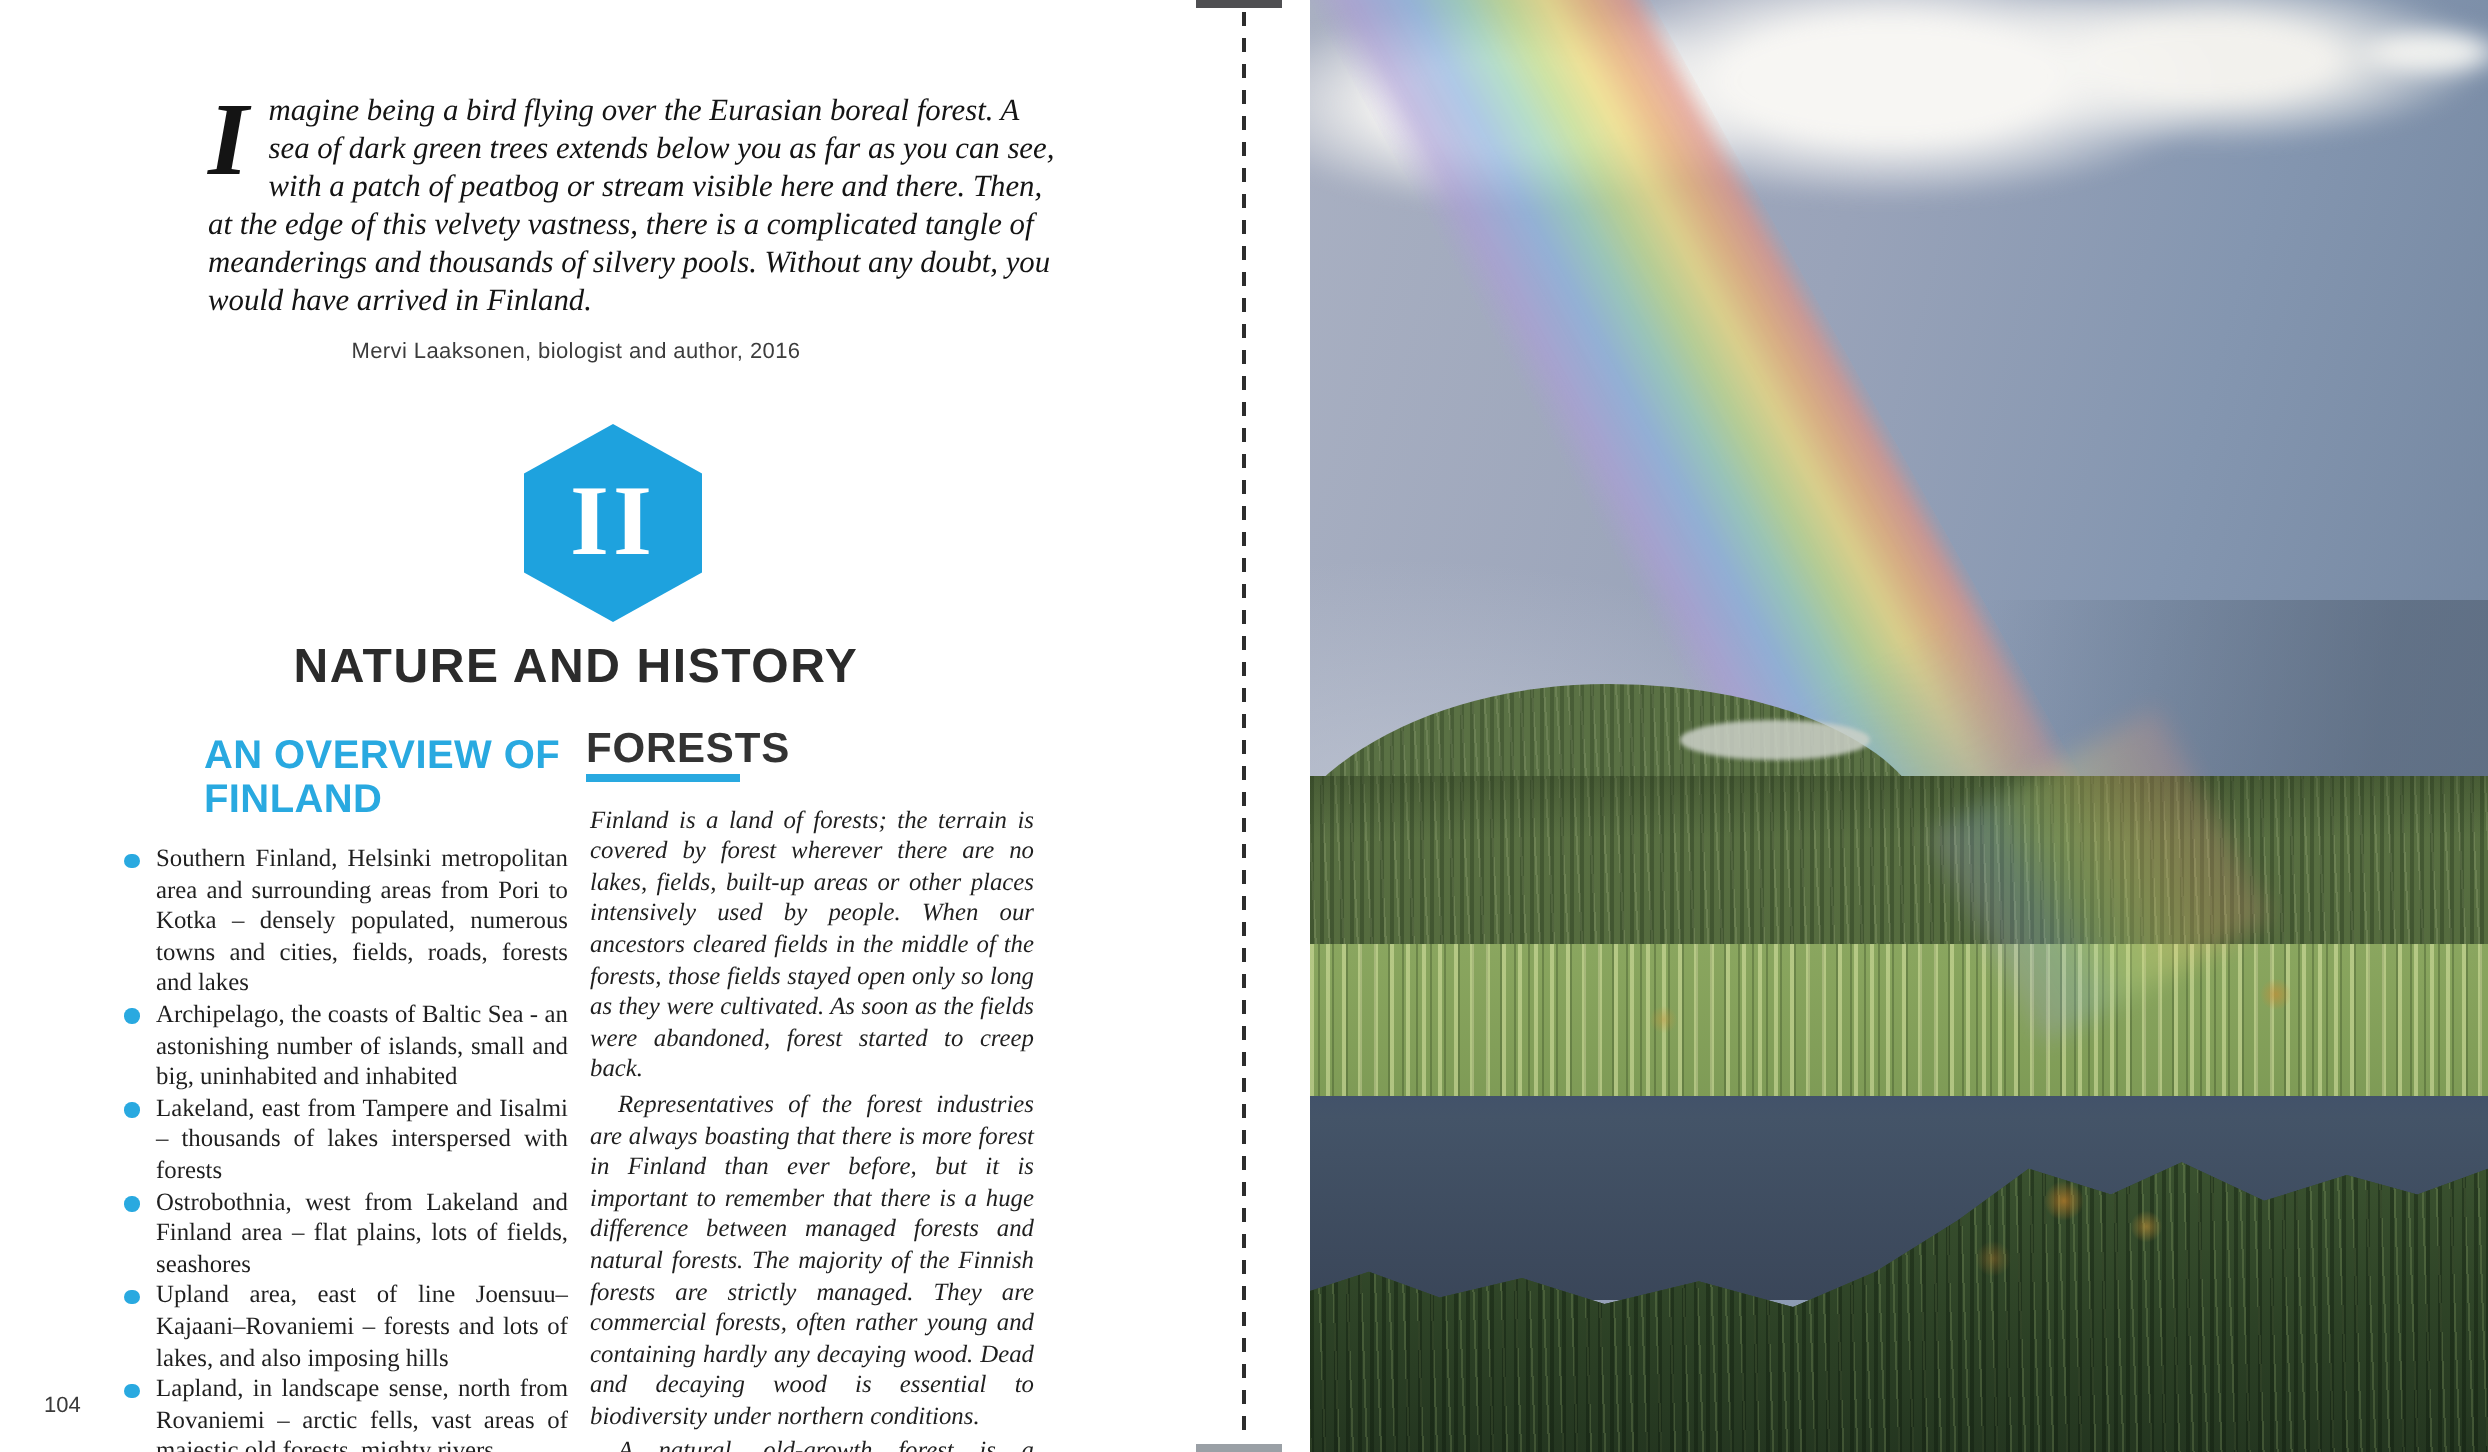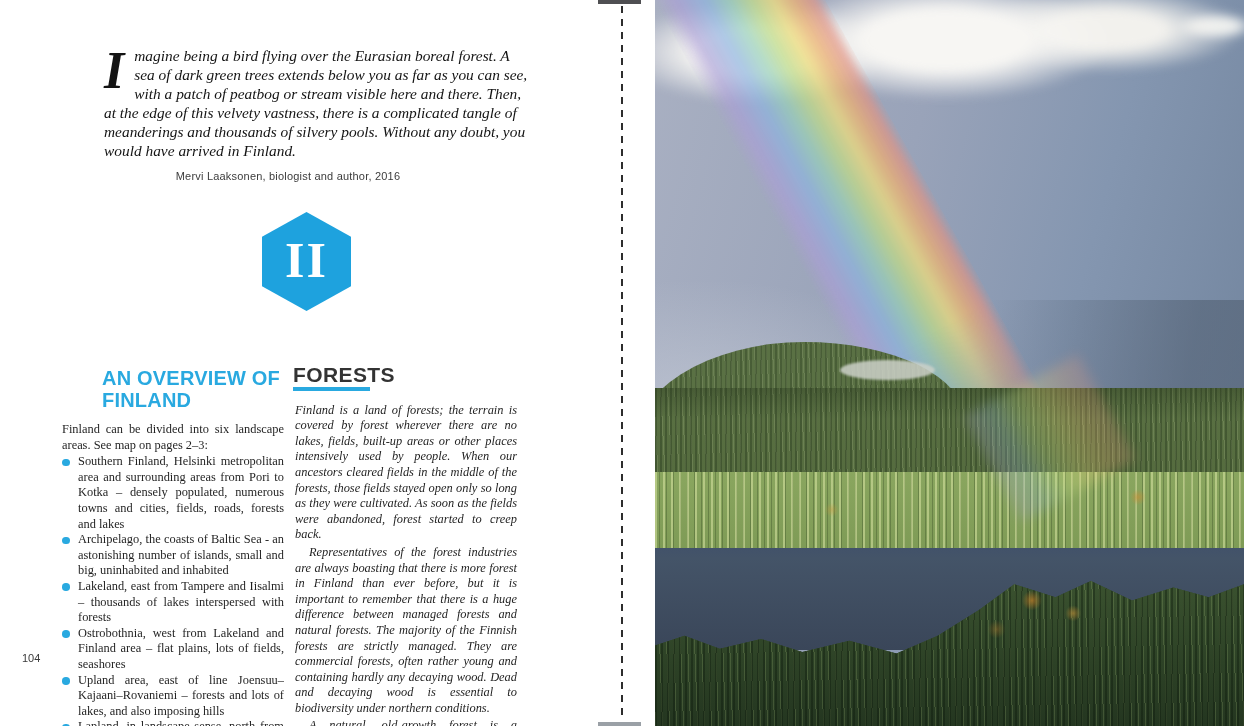--- a/index.html
+++ b/index.html
@@ -42,21 +42,21 @@
   ul.bullets li { position:relative; padding-left:16px; text-align:justify; }
   ul.bullets li::before { content:""; position:absolute; left:0; top:4.5px;
                           width:7.5px; height:7.5px; border-radius:50%; background:#29a9e0; }
 
   .forests-heading { font-family:"Liberation Sans", sans-serif; font-weight:bold;
                      font-size:21px; letter-spacing:0.4px; color:#333; text-align:left; }
   .heading-rule { width:77px; height:4px; background:#29a9e0; margin:4px 0 12px 0; }
   .col2 p { margin:2px;font-style:italic; }
   .col2 p + p { text-indent:14px; }
 
-  .page-number { position:absolute; left:22px; top:652px;
+  .page-number { position:absolute; left:22px; top:697px;
                  font-family:"Liberation Sans", sans-serif; font-size:11px; color:#3a3a3a; }
 
   
   .cut-line { position:absolute; left:621px; top:6px; width:2px; height:712px;
               background:repeating-linear-gradient(to bottom, #2d2d2d 0 7px, transparent 7px 13px); }
   .crop-top { position:absolute; left:598px; top:0; width:43px; height:4px; background:#4f4f52; }
   .crop-bottom { position:absolute; left:598px; top:722px; width:43px; height:4px; background:#9aA0a6; }
 
   
   .photo { position:absolute; left:655px; top:0; width:589px; height:726px; overflow:hidden; }
@@ -132,24 +132,24 @@
   <div class="page-left">
 
     <div class="epigraph">
       <span class="dropcap">I</span><span>magine being a bird flying over the Eurasian boreal forest. A sea of dark green trees extends below you as far as you can see, with a patch of peatbog or stream visible here and there. Then, at the edge of this velvety vastness, there is a complicated tangle of meanderings and thousands of silvery pools. Without any doubt, you would have arrived in Finland.</span>
     </div>
     <div class="attribution">Mervi Laaksonen, biologist and author, 2016</div>
 
     <div class="badge">
       <span>II</span>
     </div>
+    <div class="chapter-title">NATURE AND HISTORY</div>
 
     <div class="col col1">
       <div class="overview-heading">AN OVERVIEW OF FINLAND</div>
-      <p class="intro">Finland can be divided into six landscape areas. See map on pages 2–3:</p>
       <ul class="bullets">
           <li>Southern Finland, Helsinki metropolitan area and surrounding areas from Pori to Kotka – densely populated, numerous towns and cities, fields, roads, forests and lakes</li>
           <li>Archipelago, the coasts of Baltic Sea - an astonishing number of islands, small and big, uninhabited and inhabited</li>
           <li>Lakeland, east from Tampere and Iisalmi – thousands of lakes interspersed with forests</li>
           <li>Ostrobothnia, west from Lakeland and Finland area – flat plains, lots of fields, seashores</li>
           <li>Upland area, east of line Joensuu–Kajaani–Rovaniemi – forests and lots of lakes, and also imposing hills</li>
           <li>Lapland, in landscape sense, north from Rovaniemi – arctic fells, vast areas of majestic old forests, mighty rivers</li>
         </ul>
     </div>
 

